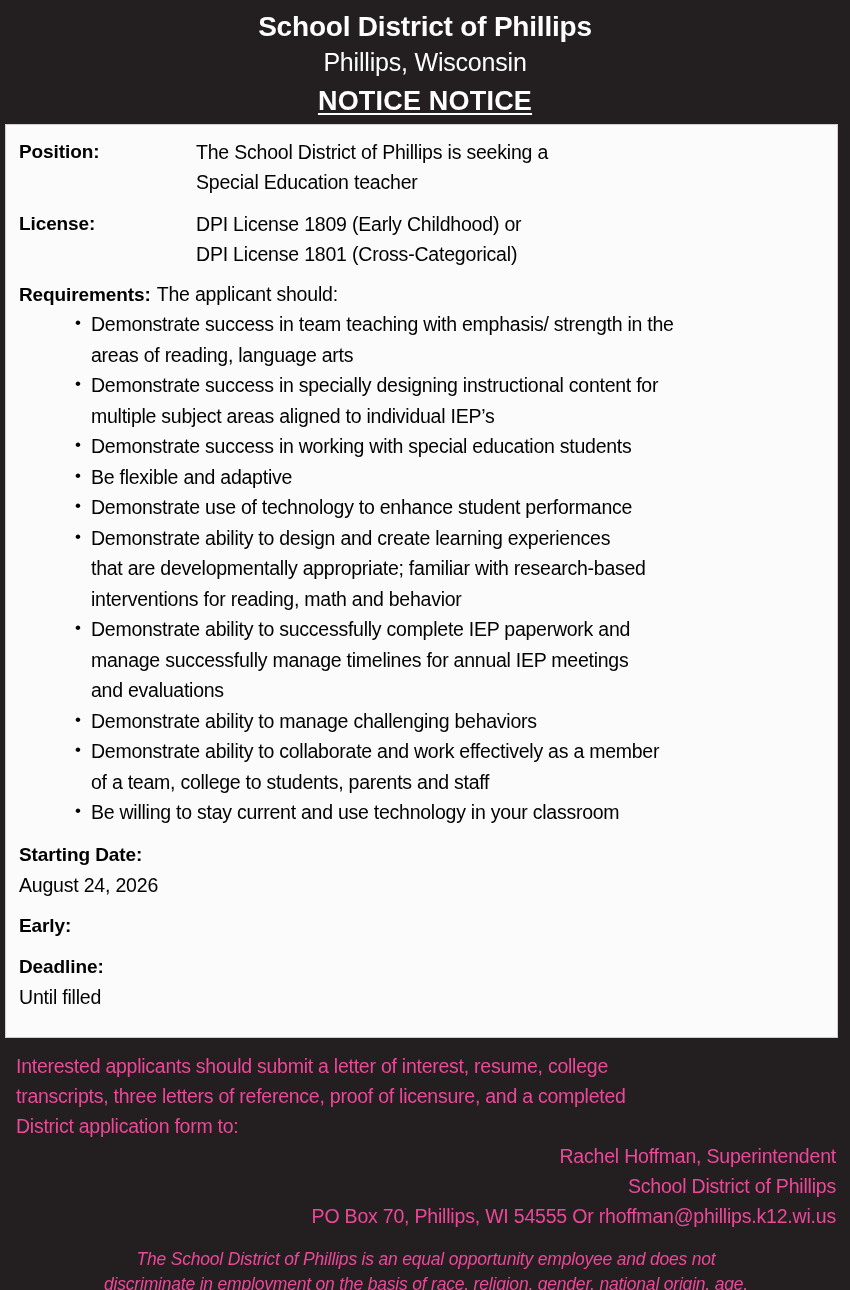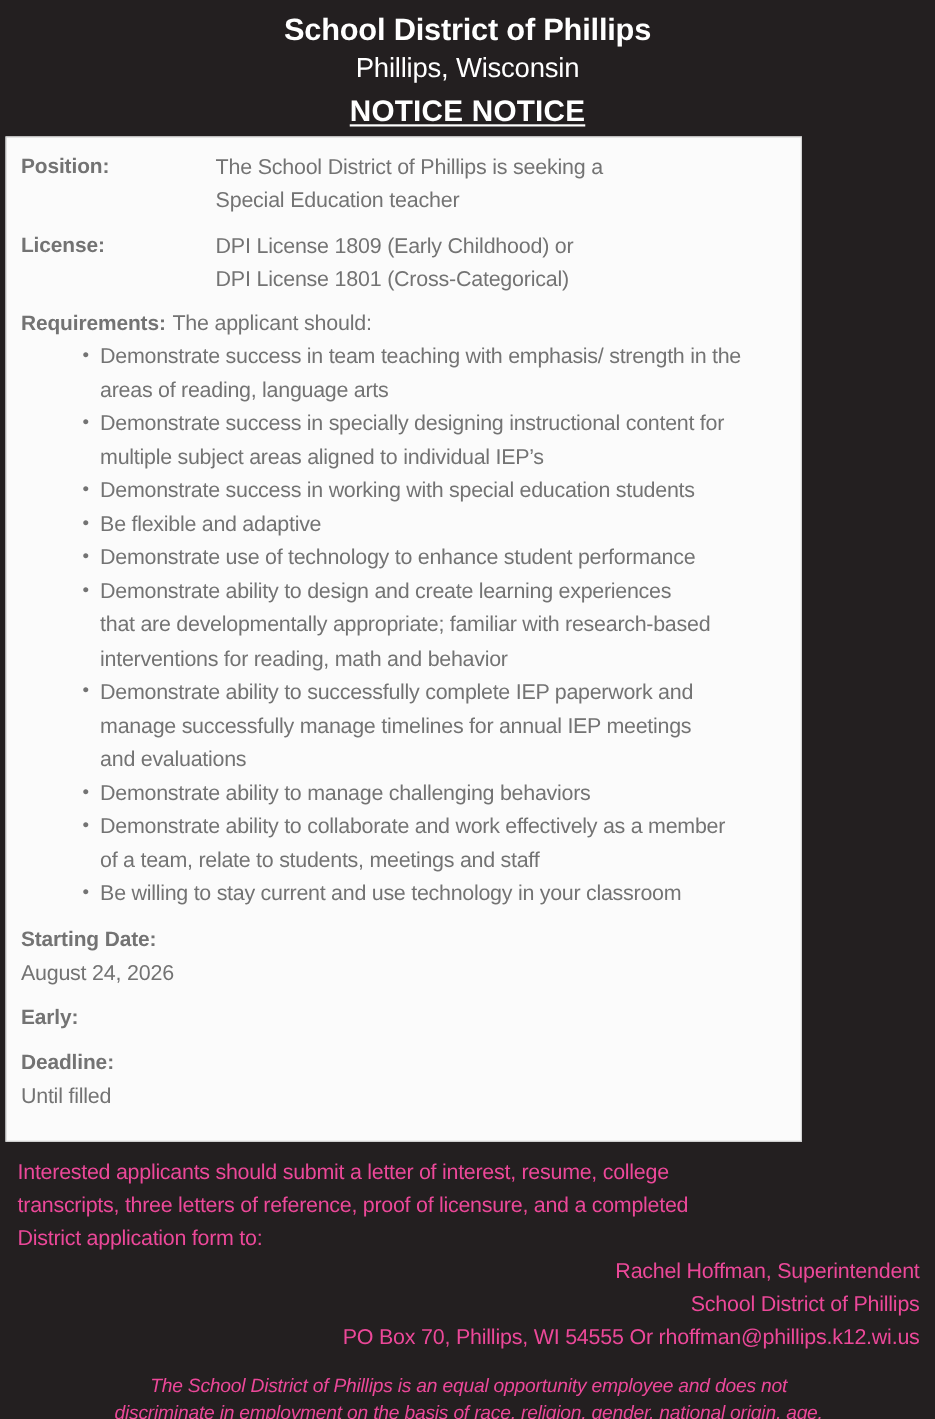--- a/index.html
+++ b/index.html
@@ -52,23 +52,23 @@
   }
 
   
   .panel-wrap {
     padding: 5px 12px 0 5px;
   }
   .panel {
     background: #fbfbfb;
     border: 1px solid #cfcfcf;
     box-sizing: border-box;
-    width: 724px;
+    width: 833px;
     padding: 12px 10px 14px 13px;
-    color: #737373;
+    color: #000000;
   }
 
   .field-row {
     display: flex;
     align-items: flex-start;
     margin-bottom: 12px;
   }
   .field-row:last-child { margin-bottom: 0; }
 
   .field-label {
@@ -237,21 +237,21 @@
             <span class="lcont">manage successfully manage timelines for annual IEP meetings</span>
             <span class="lcont">and evaluations</span>
           </li>
           <li>
             <span class="bullet">•</span>
             <span class="lcont">Demonstrate ability to manage challenging behaviors</span>
           </li>
           <li>
             <span class="bullet">•</span>
             <span class="lcont">Demonstrate ability to collaborate and work effectively as a member</span>
-            <span class="lcont">of a team, relate to students, meetings and staff</span>
+            <span class="lcont">of a team, college to students, parents and staff</span>
           </li>
           <li>
             <span class="bullet">•</span>
             <span class="lcont">Be willing to stay current and use technology in your classroom</span>
           </li>
         </ul>
       </div>
 
       <div class="tail-fields">
         <div class="field-row">

